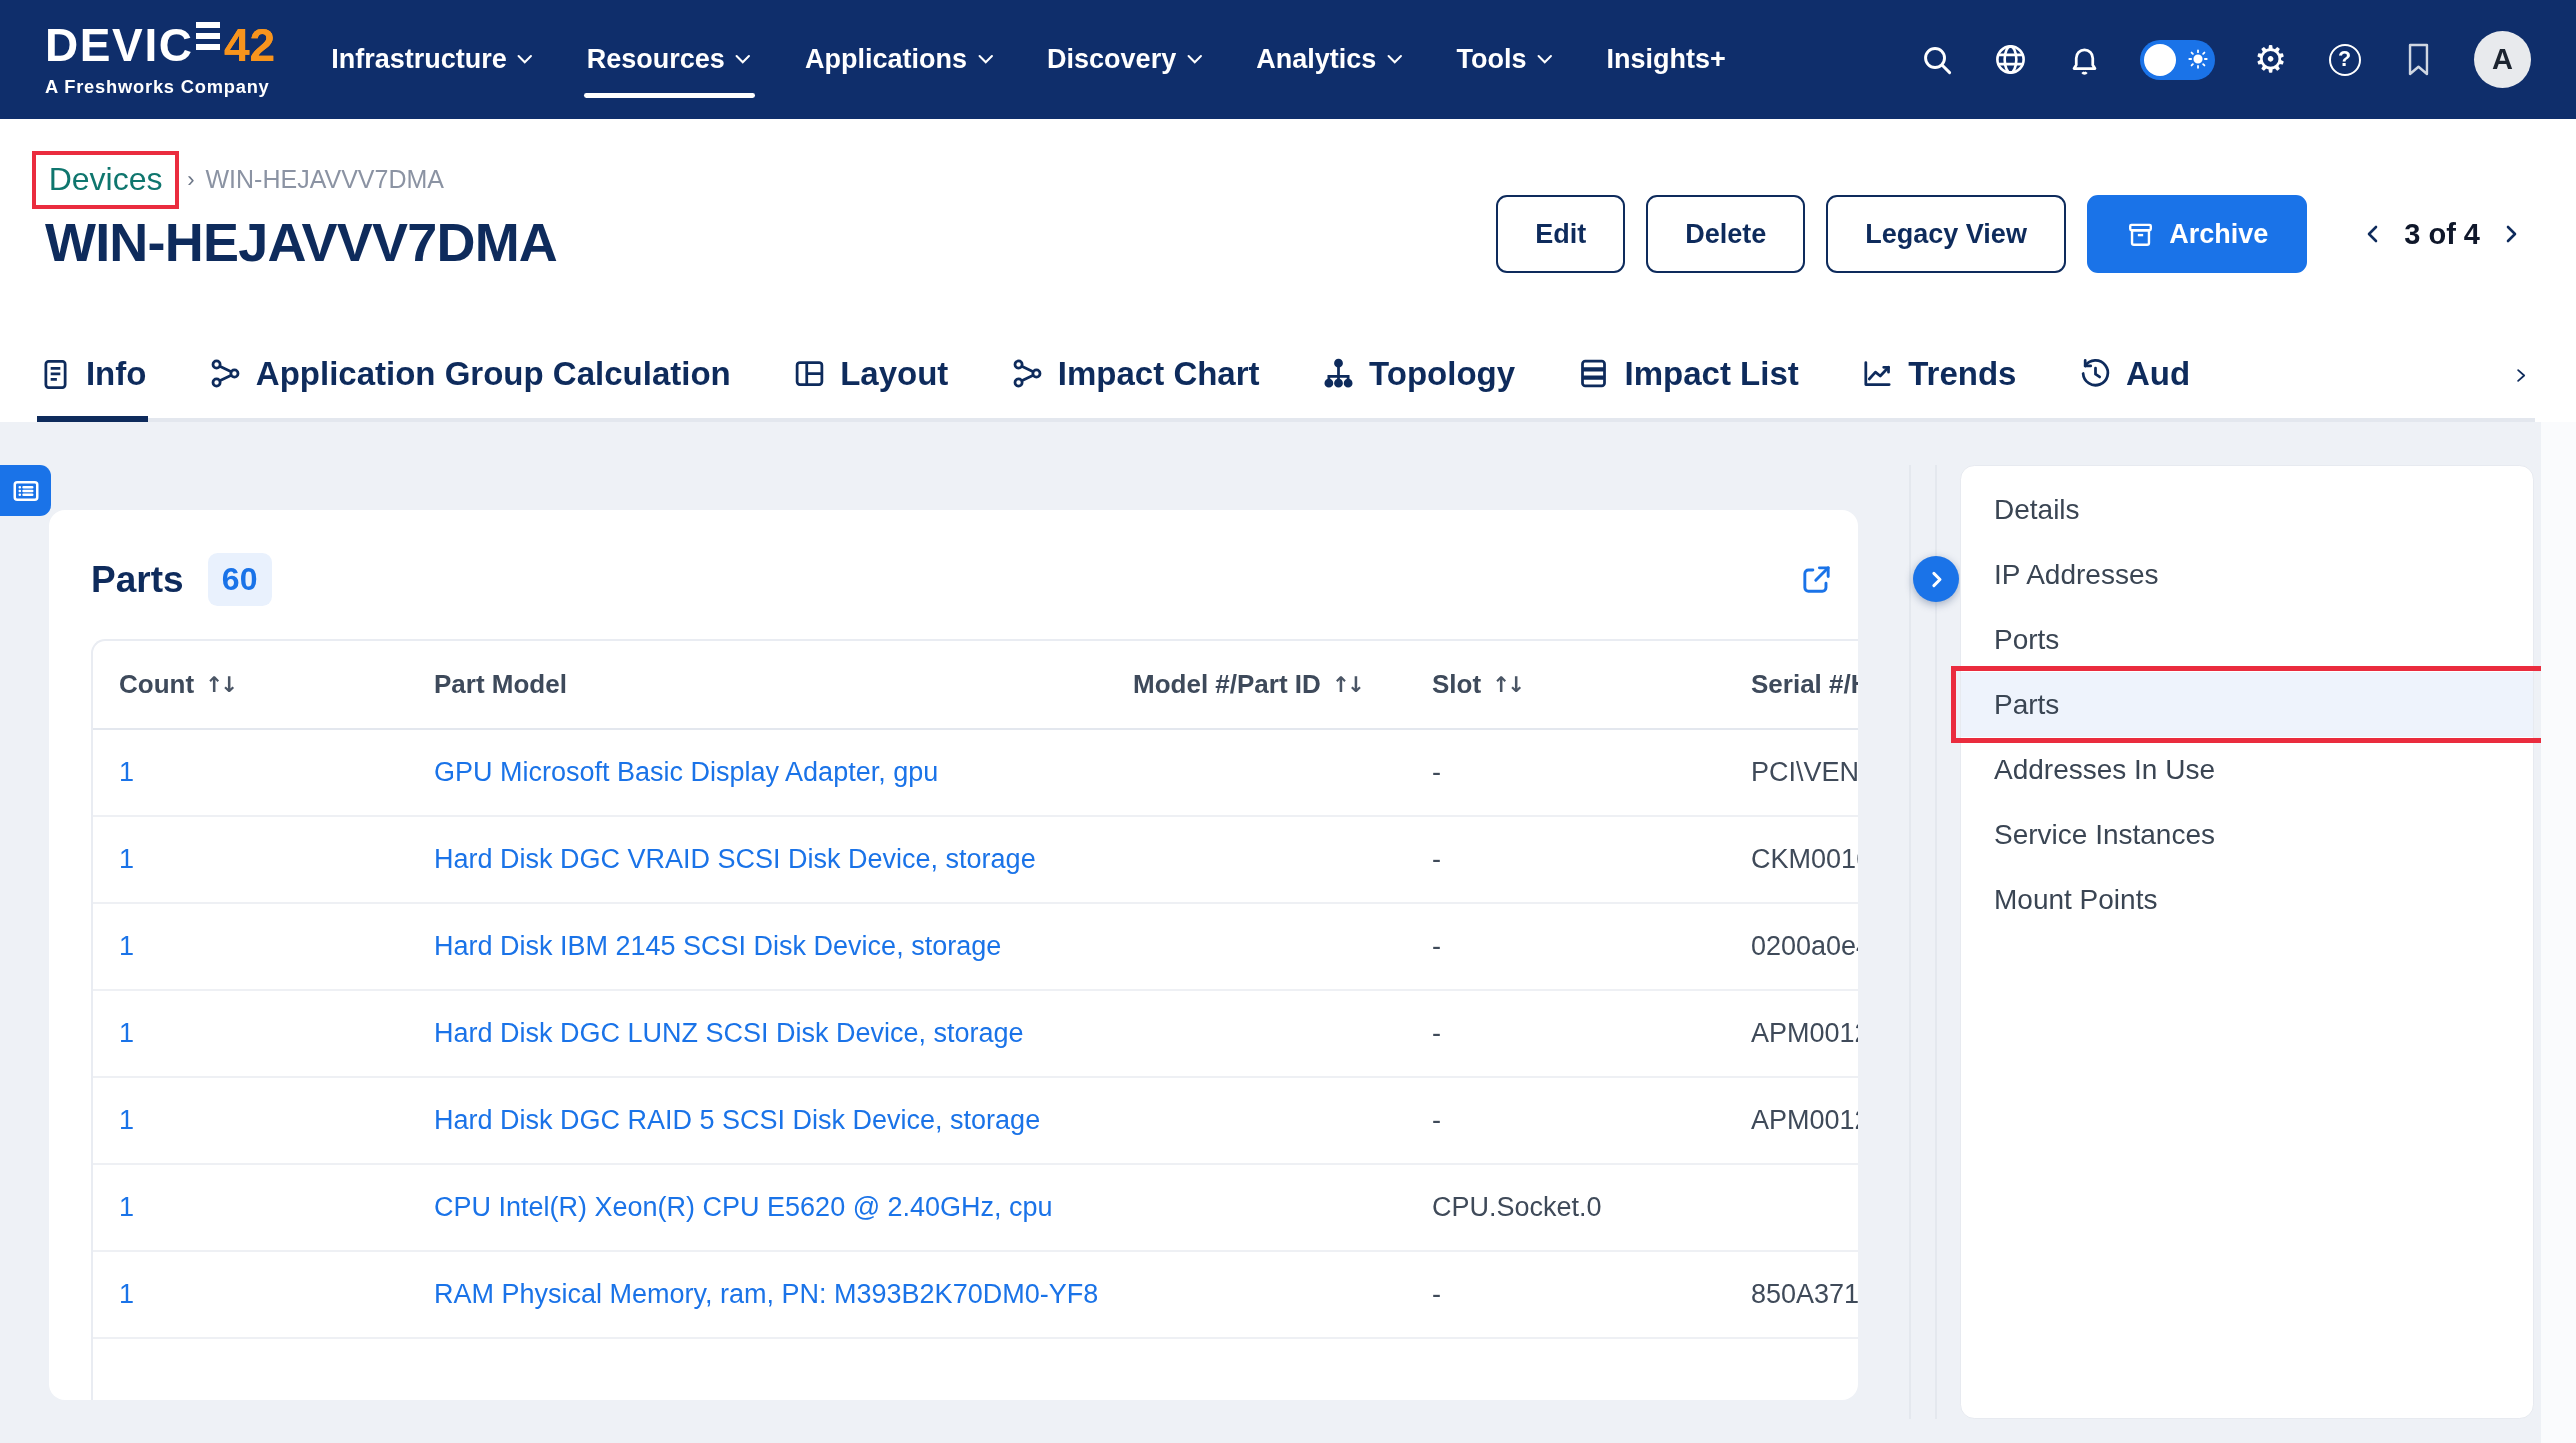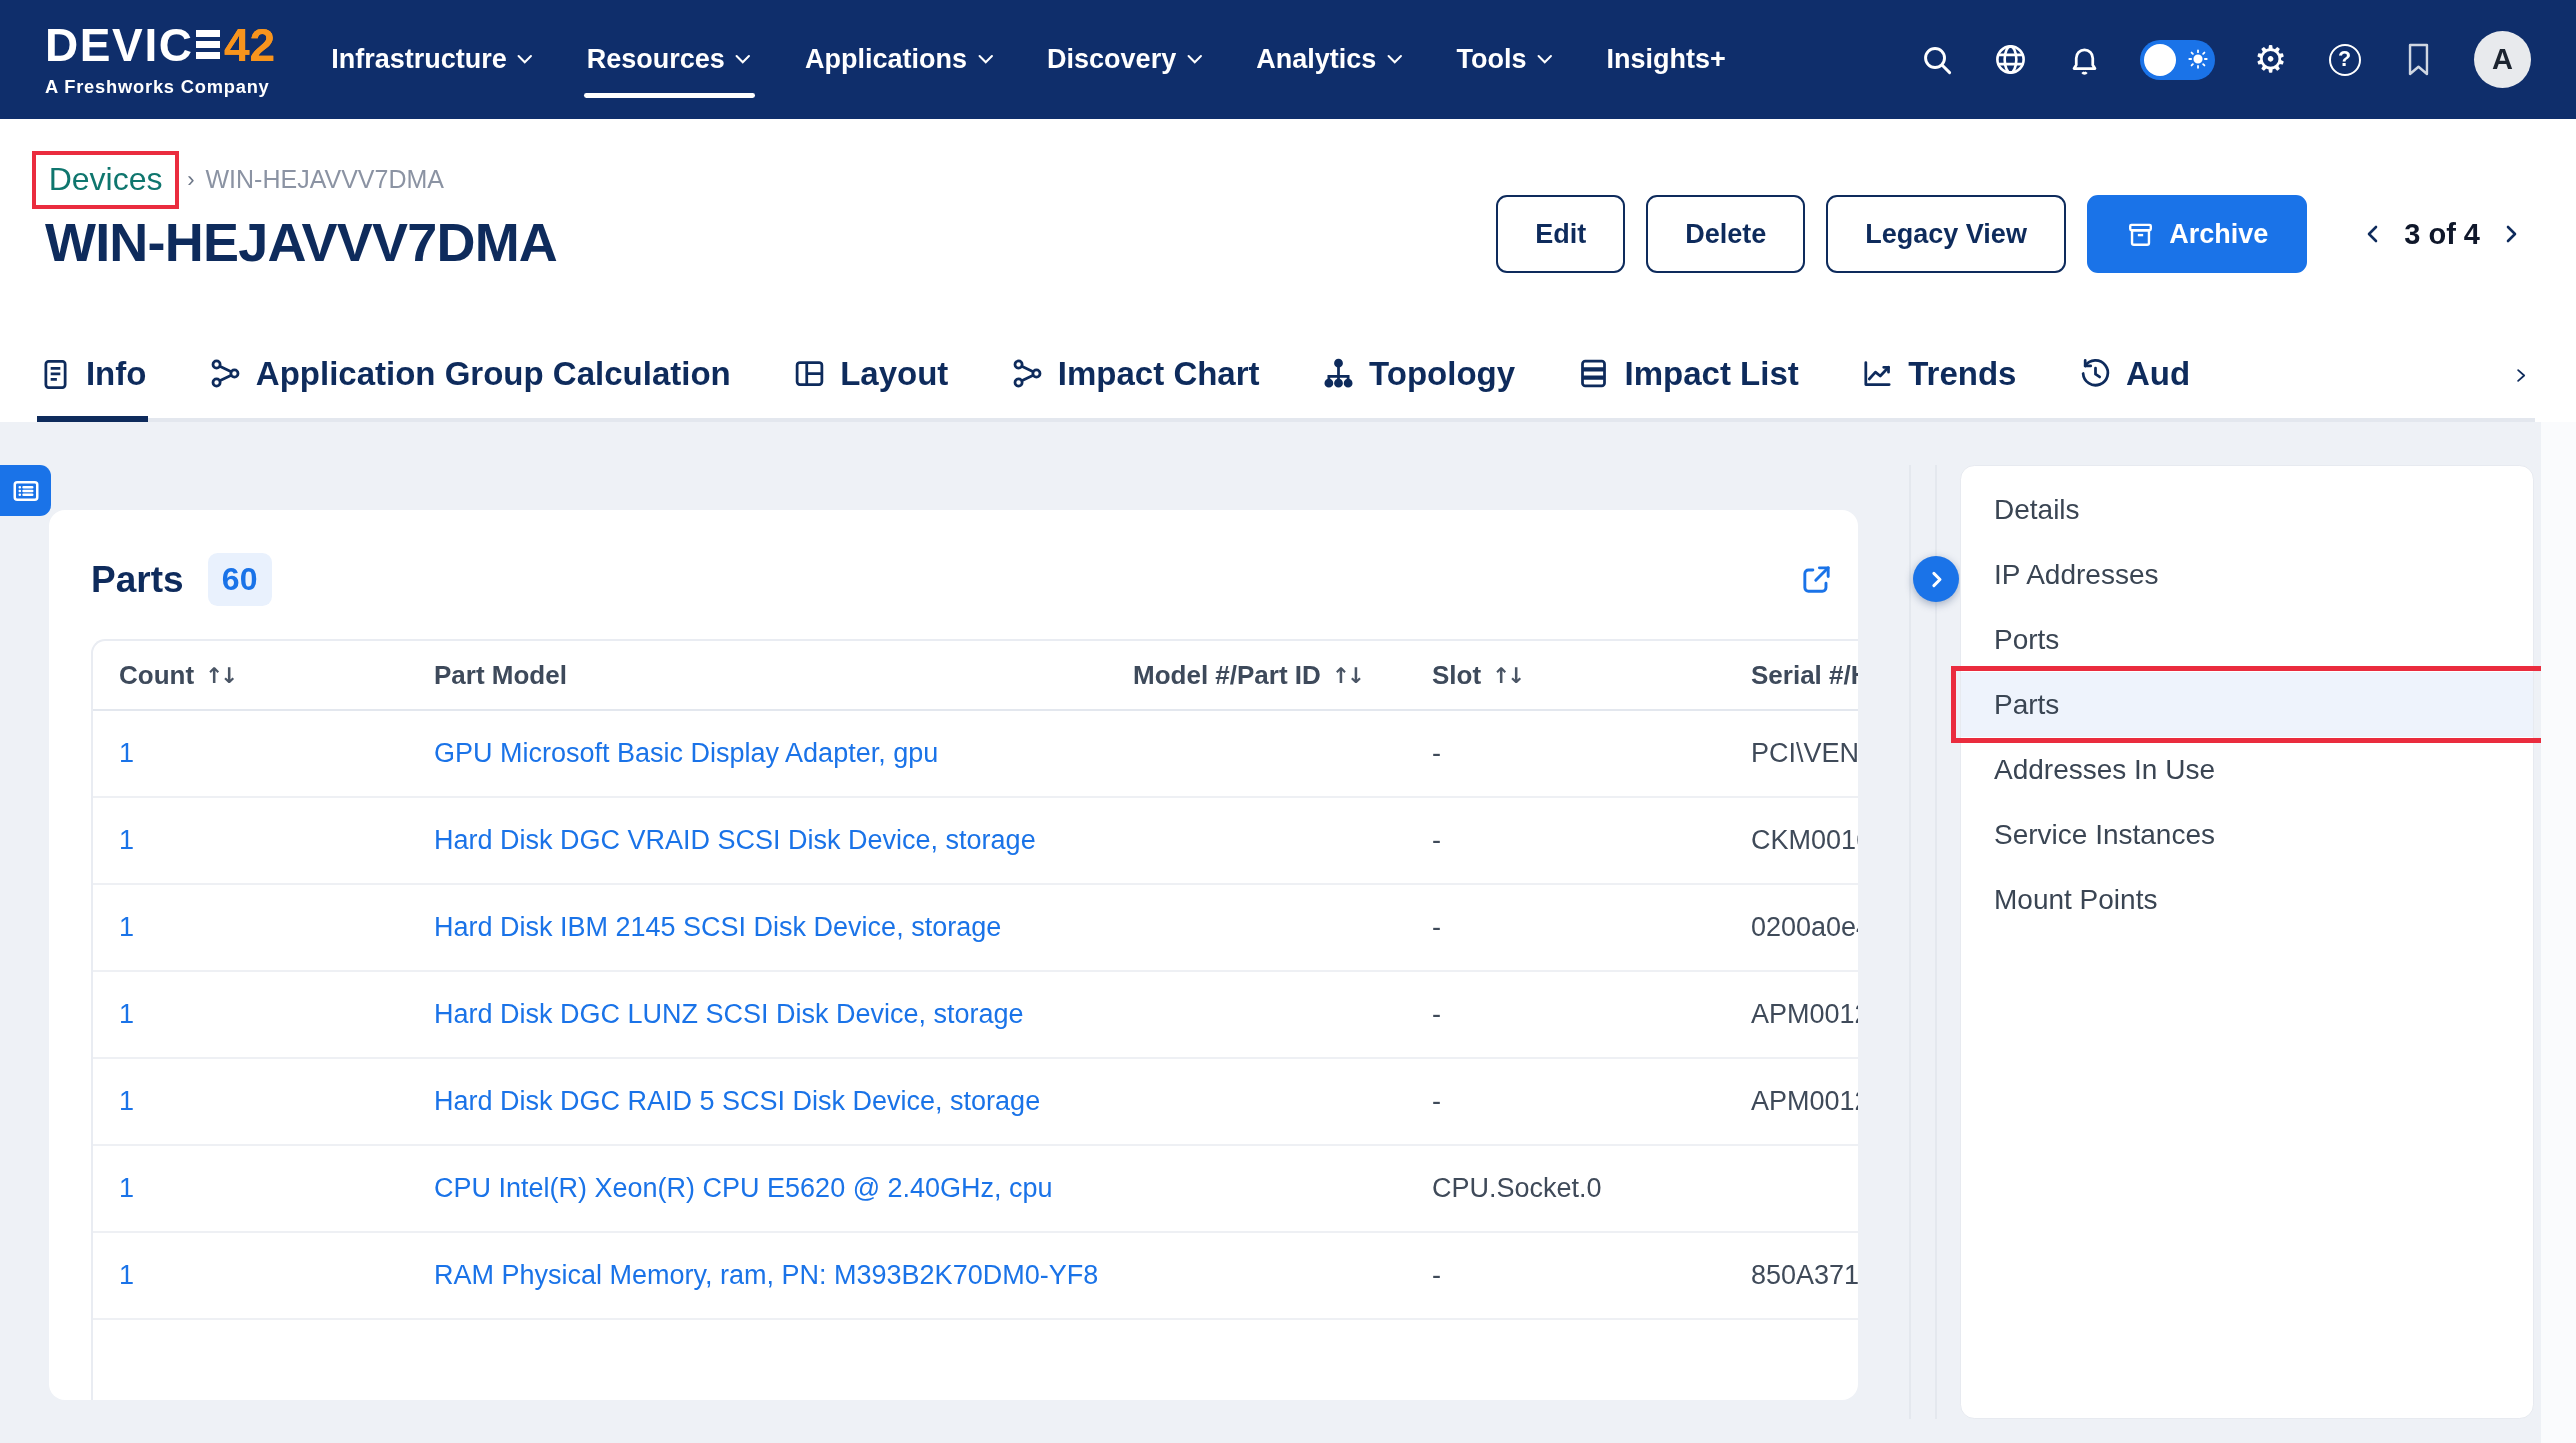--- a/index.html
+++ b/index.html
@@ -3,21 +3,21 @@
 <meta charset="utf-8">
 <style>
   * { margin:0; padding:0; box-sizing:border-box; }
   html,body { width:2576px; height:1443px; overflow:hidden; }
   body { font-family:"Liberation Sans", sans-serif; background:#eef1f6; position:relative; }
   svg { display:block; }
 
   
   .topnav { height:119px; background:#0f2e6b; display:flex; align-items:center; padding:0 45px; }
   .logo { display:flex; flex-direction:column; justify-content:center; margin-right:56px; }
-  .logo-line { display:flex; align-items:center; }
+  .logo-line { display:flex; }
   .logo-brand { color:#fff; font-size:46px; font-weight:700; letter-spacing:1.6px; line-height:1; }
   .logo-e { display:inline-flex; flex-direction:column; gap:4.8px; margin:0 4px 0 2.4px; }
   .logo-e i { display:block; width:24px; height:6.4px; background:#fff; }
   .logo-accent { font-size:46px; font-weight:700; line-height:1; background:linear-gradient(180deg,#f9a826,#ef7622); -webkit-background-clip:text; background-clip:text; color:#f7941d; }
   .logo-tag { color:#fff; font-size:18.3px; letter-spacing:0.8px; margin-top:8px; font-weight:600; }
   .nav-items { display:flex; align-items:center; gap:53px; height:119px; }
   .nav-item { position:relative; display:flex; align-items:center; gap:9.6px; height:119px; color:#fff; font-size:27px; font-weight:600; cursor:pointer; }
   .nav-item.active::after { content:""; position:absolute; left:-3.2px; right:-3.2px; bottom:21px; height:4.8px; background:#fff; border-radius:2.4px; }
   .caret { width:17.5px; height:11px; }
   .nav-right { margin-left:auto; display:flex; align-items:center; gap:37px; }
@@ -55,21 +55,21 @@
   .flyout-btn { position:absolute; left:0; top:43px; width:51px; height:51px; background:#1a73e8; border-radius:0 11px 11px 0; display:flex; align-items:center; justify-content:center; cursor:pointer; }
 
   .card { position:absolute; left:49px; top:88px; width:1809px; height:890px; background:#fff; border-radius:16px; overflow:hidden; }
   .card-head { display:flex; align-items:center; padding:43px 24px 33px 42px; }
   .card-title { font-size:37px; font-weight:700; color:#0e2b5c; }
   .badge { margin-left:24px; background:#e9f1fd; border-radius:9.6px; padding:8px 14.3px; color:#1a73e8; font-size:32px; font-weight:700; }
   .popout { margin-left:auto; width:35px; height:35px; color:#1a73e8; cursor:pointer; }
 
   .ptable { margin-left:42px; border:2.4px solid #e9ecf2; border-right:none; border-radius:14.3px 0 0 0; }
   .trow { display:grid; grid-template-columns:315px 699px 299px 319px 1fr; align-items:center; height:87px; border-bottom:2.4px solid #eef0f4; }
-  .trow.thead { height:70px; border-bottom:2.4px solid #e3e7ee; }
+  .trow.thead { height:89px; border-bottom:2.4px solid #e3e7ee; }
   .tcell { padding-left:26px; font-size:27px; color:#3f4a59; white-space:nowrap; overflow:hidden; }
   .thead .tcell { font-size:26px; font-weight:600; color:#3e4a5b; display:flex; align-items:center; gap:11px; }
   .sort { font-size:21.5px; color:#4a5565; letter-spacing:-3.2px; cursor:pointer; font-family:"DejaVu Sans", sans-serif; }
   .cell-link { color:#1a73e8; cursor:pointer; }
 
   .vline { position:absolute; top:43px; width:2.4px; height:954px; background:#e4e8ee; }
   .chev-circle { position:absolute; left:1913px; top:134px; width:46px; height:46px; border-radius:50%; background:#1a73e8; box-shadow:0 2.4px 8px rgba(13,43,94,.35); display:flex; align-items:center; justify-content:center; cursor:pointer; }
 
   .panel { position:absolute; left:1960px; top:43px; width:574px; height:954px; background:#fff; border:1.6px solid #e7eaf0; border-radius:14.3px; }
   .panel-head { display:flex; align-items:center; gap:17.5px; padding:27px 32px 25.5px 32px; border-bottom:2.4px solid #e9ecf1; color:#0e2b5c; }

